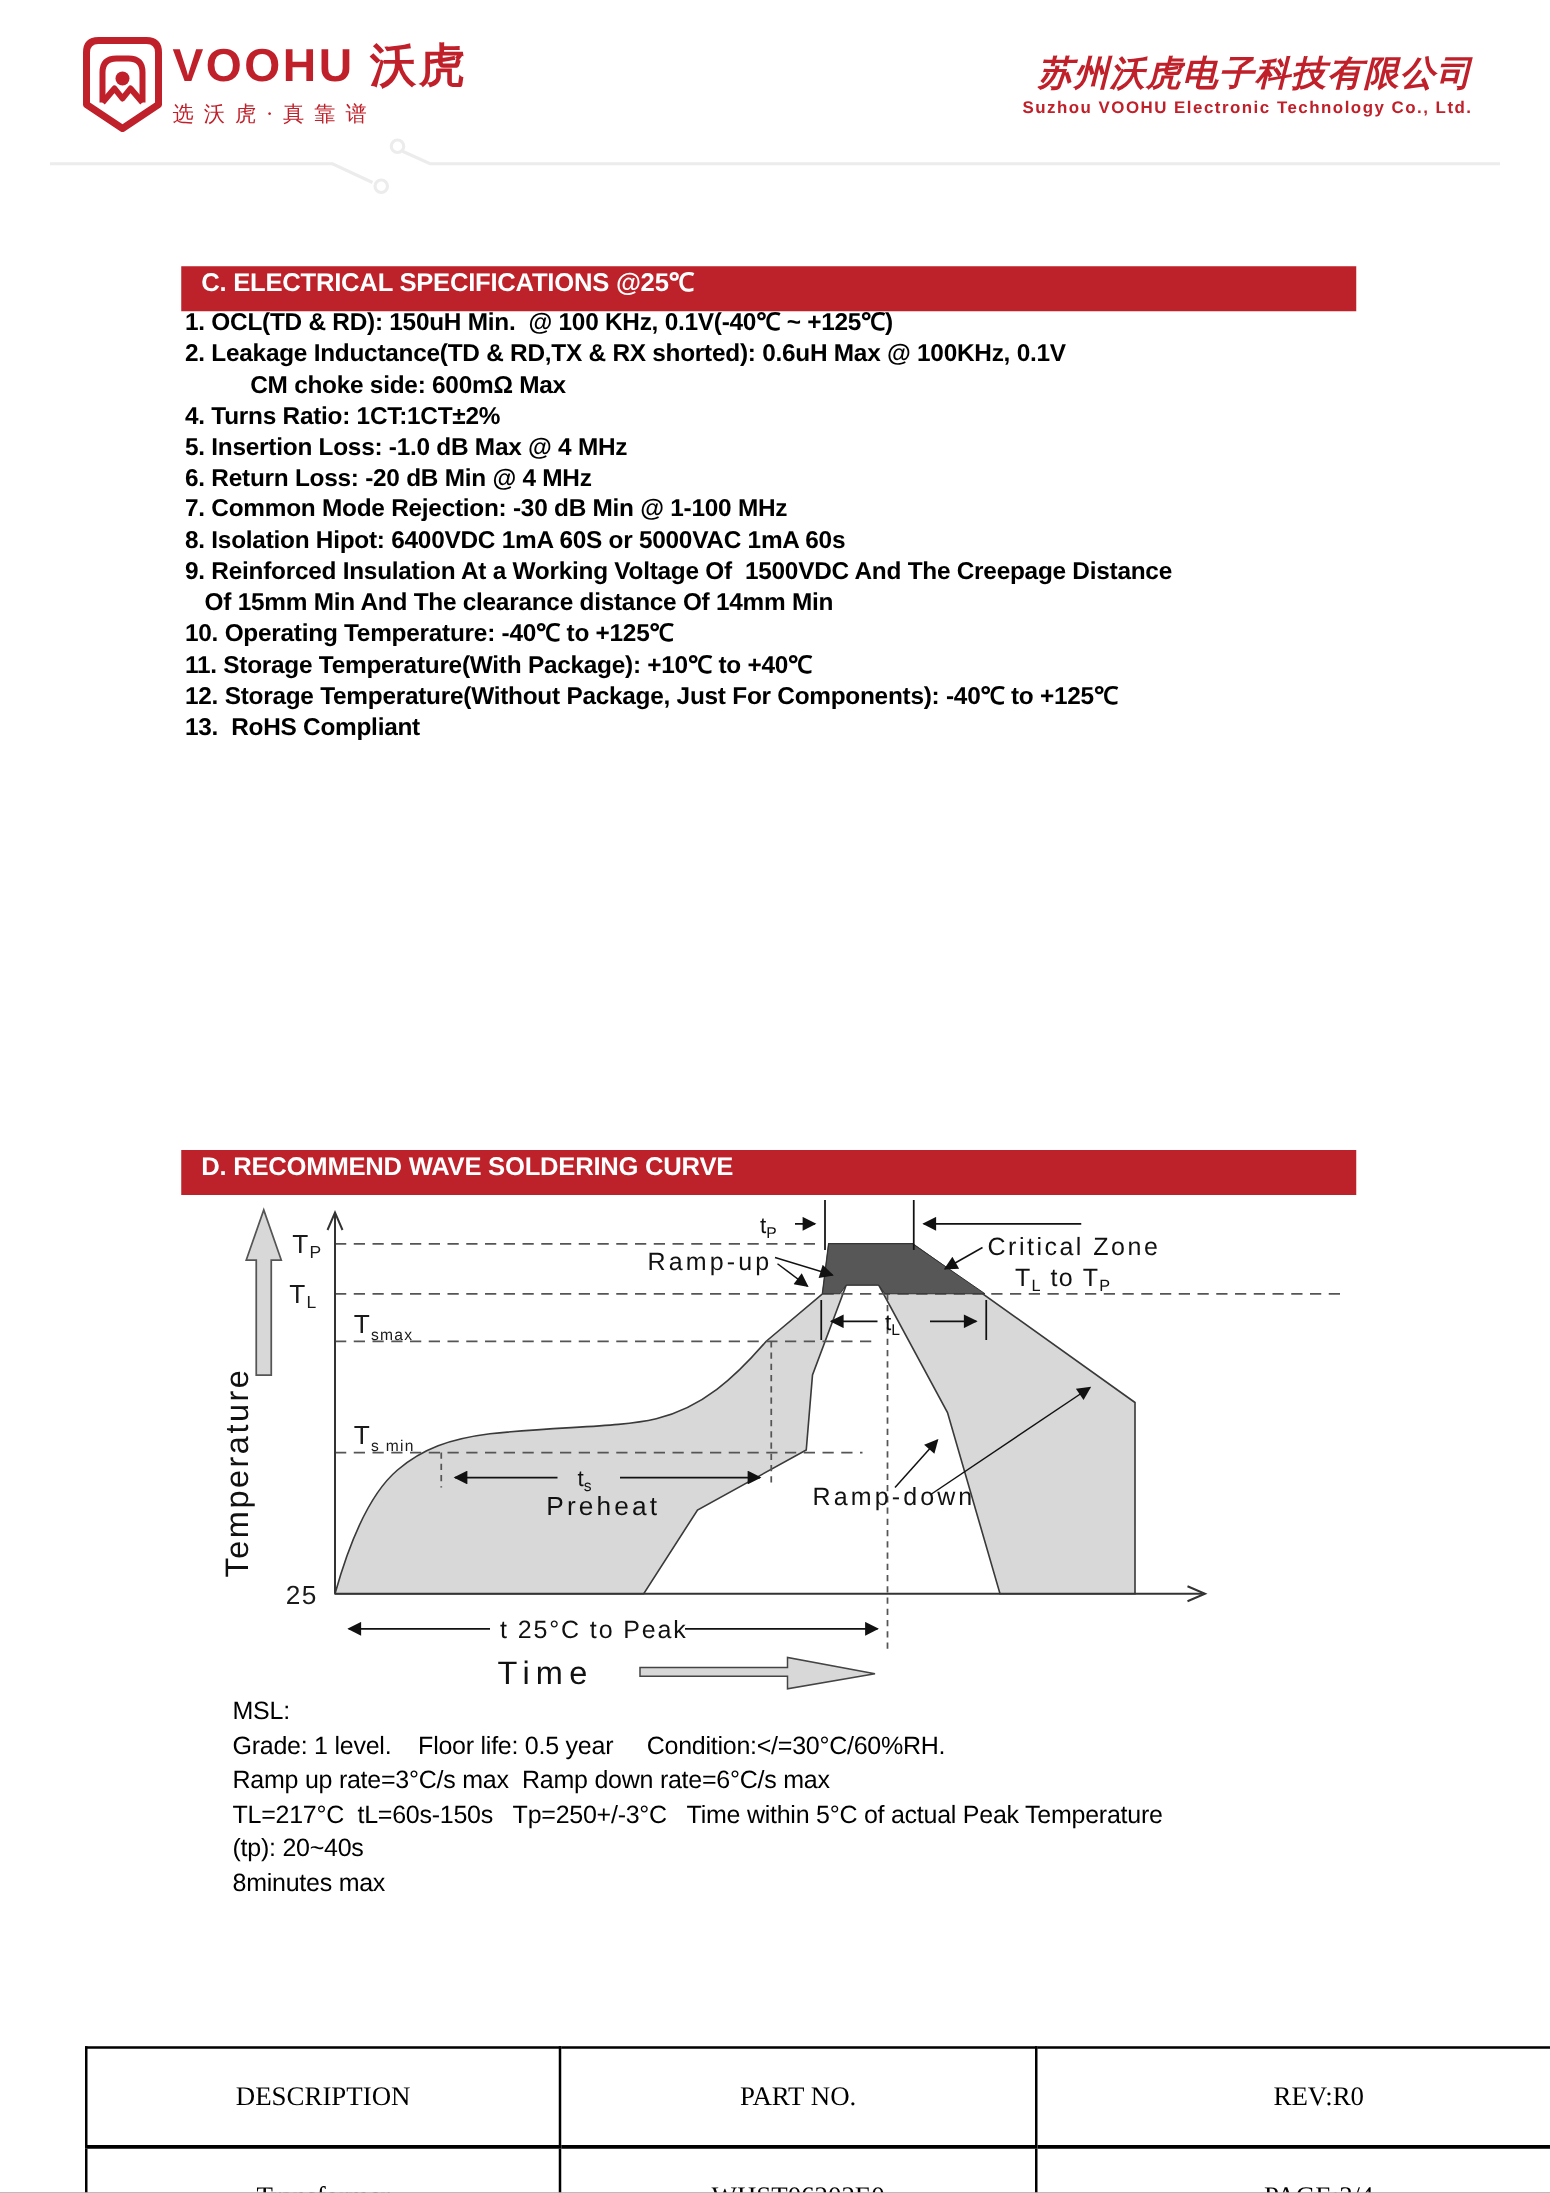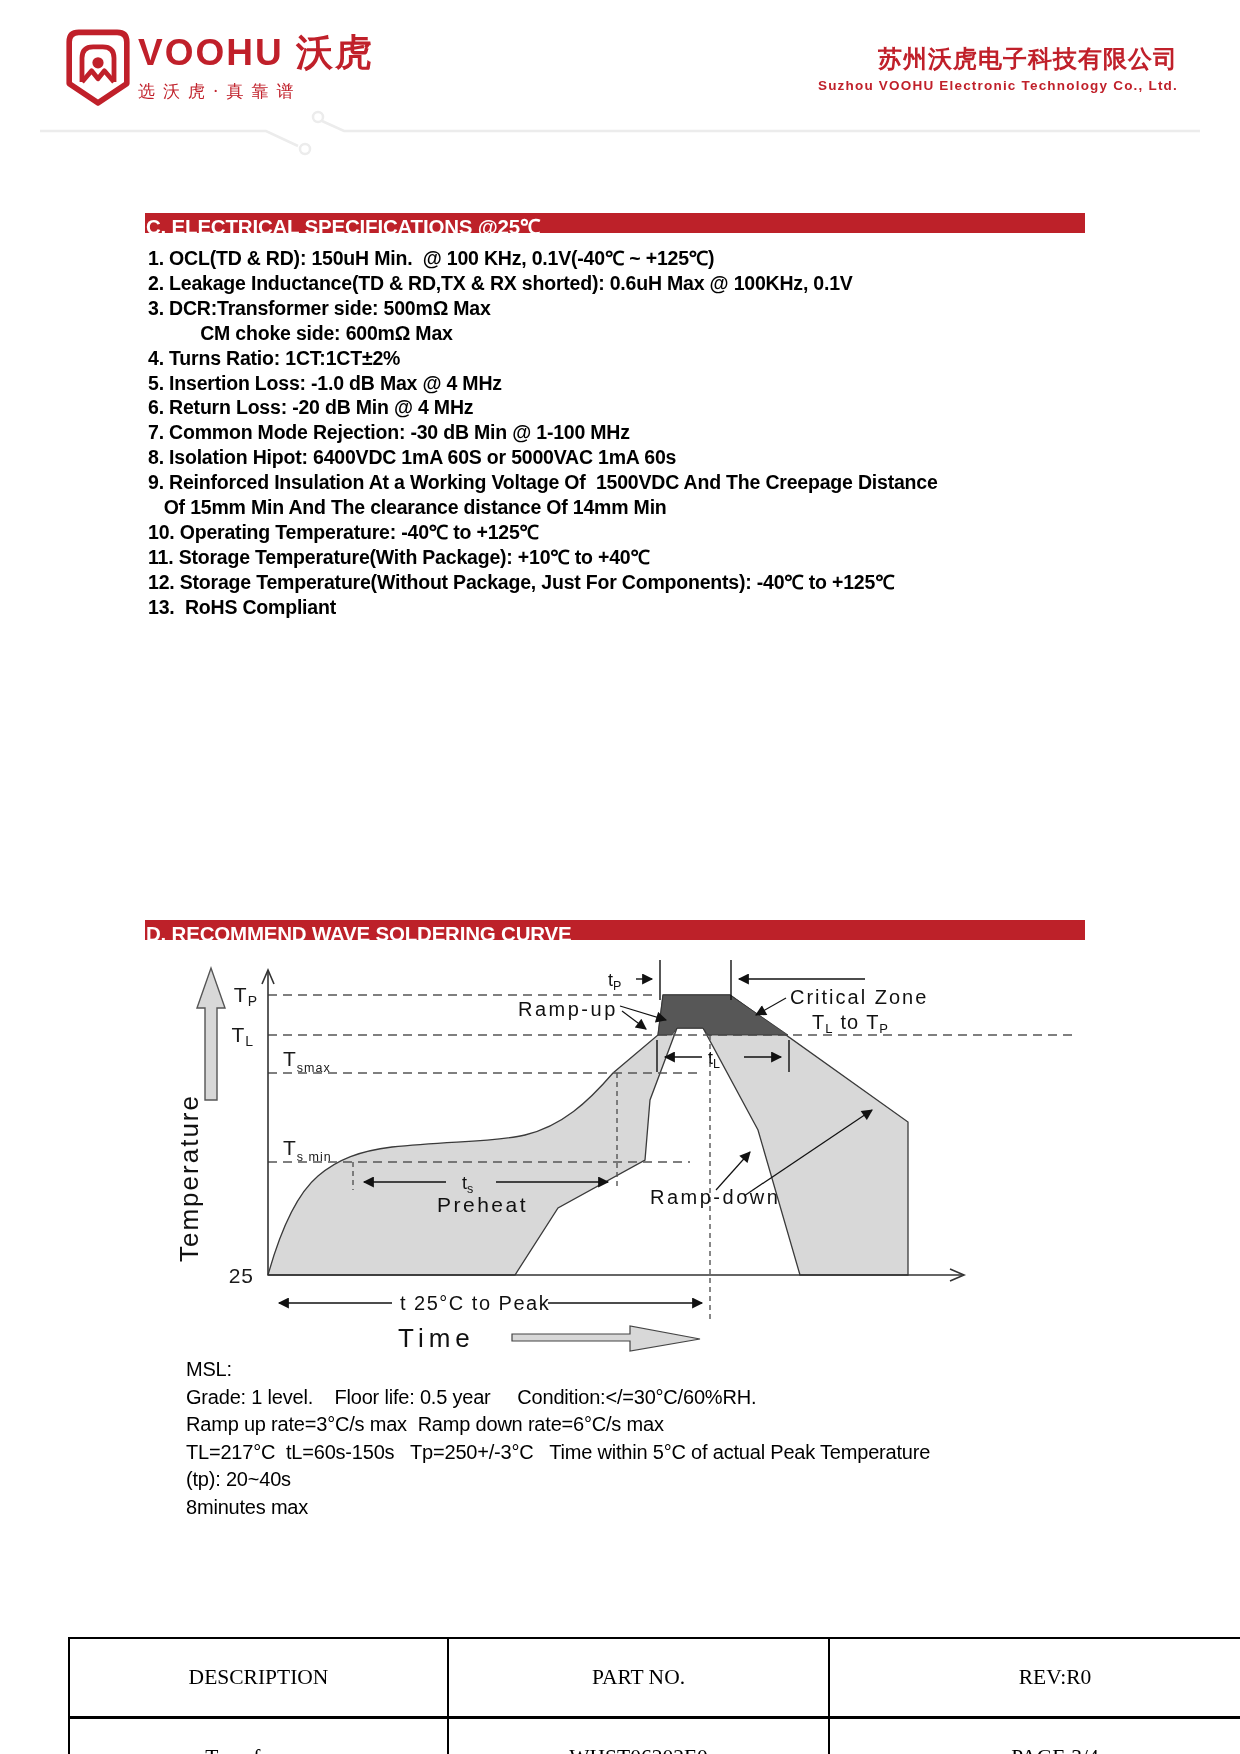--- a/index.html
+++ b/index.html
@@ -5,26 +5,26 @@
   html,body{margin:0;padding:0;background:#888;}
   .page{position:relative;width:1240px;height:1754px;background:#ffffff;margin:0 auto;
         font-family:"Liberation Sans",sans-serif;color:#000;overflow:hidden;}
   
   .logo-wrap{position:absolute;left:58px;top:26px;display:flex;align-items:flex-start;}
   .logo-mark{width:80px;height:84px;}
   .logo-texts{padding-top:8px;}
   .logo-name{font-size:37px;font-weight:bold;color:#c0202a;letter-spacing:2px;line-height:38px;white-space:pre;}
   .logo-tagline{font-size:17px;color:#c0202a;letter-spacing:8px;margin-top:8px;font-family:"DejaVu Serif","Liberation Serif",serif;}
   .company{position:absolute;right:62px;top:44px;text-align:right;color:#c0202a;}
-  .company-cn{font-size:24px;font-weight:bold;letter-spacing:1px;line-height:30px;}
+  .company-cn{font-size:28px;font-weight:bold;letter-spacing:1px;line-height:30px;font-style:italic;}
   .company-en{font-size:13.5px;font-weight:bold;letter-spacing:1.2px;margin-top:4px;text-align:center;}
   .divider{position:absolute;left:0;top:105px;}
   
-  .banner{position:absolute;left:145px;width:940px;height:20px;background:#bd2129;color:#fff;
-          font-weight:bold;font-size:20.5px;line-height:28px;padding-left:1px;box-sizing:border-box;
+  .banner{position:absolute;left:145px;width:940px;height:36px;background:#bd2129;color:#fff;
+          font-weight:bold;font-size:20.5px;line-height:28px;padding-left:16px;box-sizing:border-box;
           letter-spacing:-0.2px;}
   #banner-c{top:213px;}
   #banner-d{top:920px;}
   
   .spec-list{position:absolute;left:148px;top:246px;width:960px;font-weight:bold;}
   .spec-line{white-space:pre;font-size:19.5px;line-height:24.9px;letter-spacing:-0.2px;}
   
   .figure{position:absolute;left:140px;top:952px;}
   
   .msl{position:absolute;left:186px;top:1356px;width:960px;}
@@ -69,21 +69,20 @@
       <path d="M322,16 L344,26 H1200"></path>
     </g>
   </svg>
 
   <div class="banner" id="banner-c">C. ELECTRICAL SPECIFICATIONS @25℃</div>
 
   <div class="spec-list">
 
   <div class="spec-line">1. OCL(TD &amp; RD): 150uH Min.  @ 100 KHz, 0.1V(-40℃ ~ +125℃)</div>
       <div class="spec-line">2. Leakage Inductance(TD &amp; RD,TX &amp; RX shorted): 0.6uH Max @ 100KHz, 0.1V</div>
-      <div class="spec-line">3. DCR:Transformer side: 500mΩ Max</div>
       <div class="spec-line">          CM choke side: 600mΩ Max</div>
       <div class="spec-line">4. Turns Ratio: 1CT:1CT±2%</div>
       <div class="spec-line">5. Insertion Loss: -1.0 dB Max @ 4 MHz</div>
       <div class="spec-line">6. Return Loss: -20 dB Min @ 4 MHz</div>
       <div class="spec-line">7. Common Mode Rejection: -30 dB Min @ 1-100 MHz</div>
       <div class="spec-line">8. Isolation Hipot: 6400VDC 1mA 60S or 5000VAC 1mA 60s</div>
       <div class="spec-line">9. Reinforced Insulation At a Working Voltage Of  1500VDC And The Creepage Distance</div>
       <div class="spec-line">   Of 15mm Min And The clearance distance Of 14mm Min</div>
       <div class="spec-line">10. Operating Temperature: -40℃ to +125℃</div>
       <div class="spec-line">11. Storage Temperature(With Package): +10℃ to +40℃</div>

